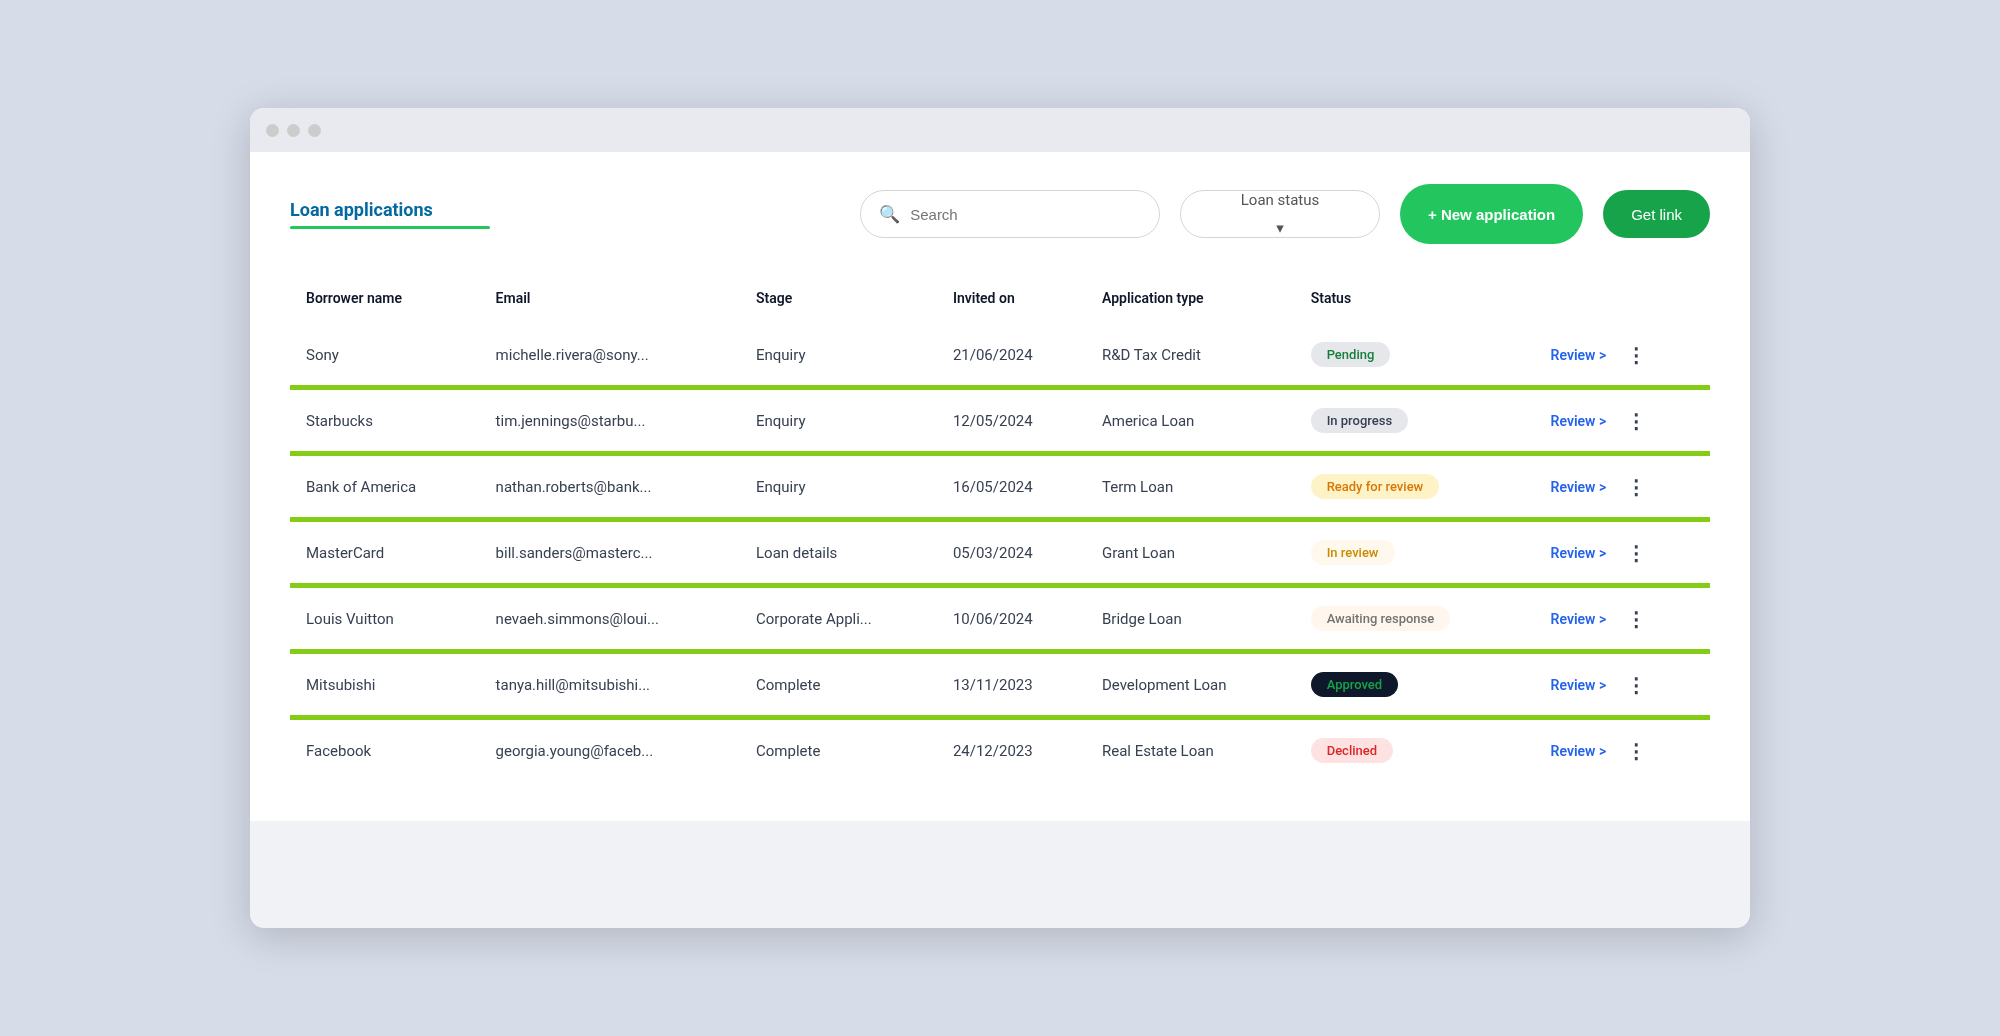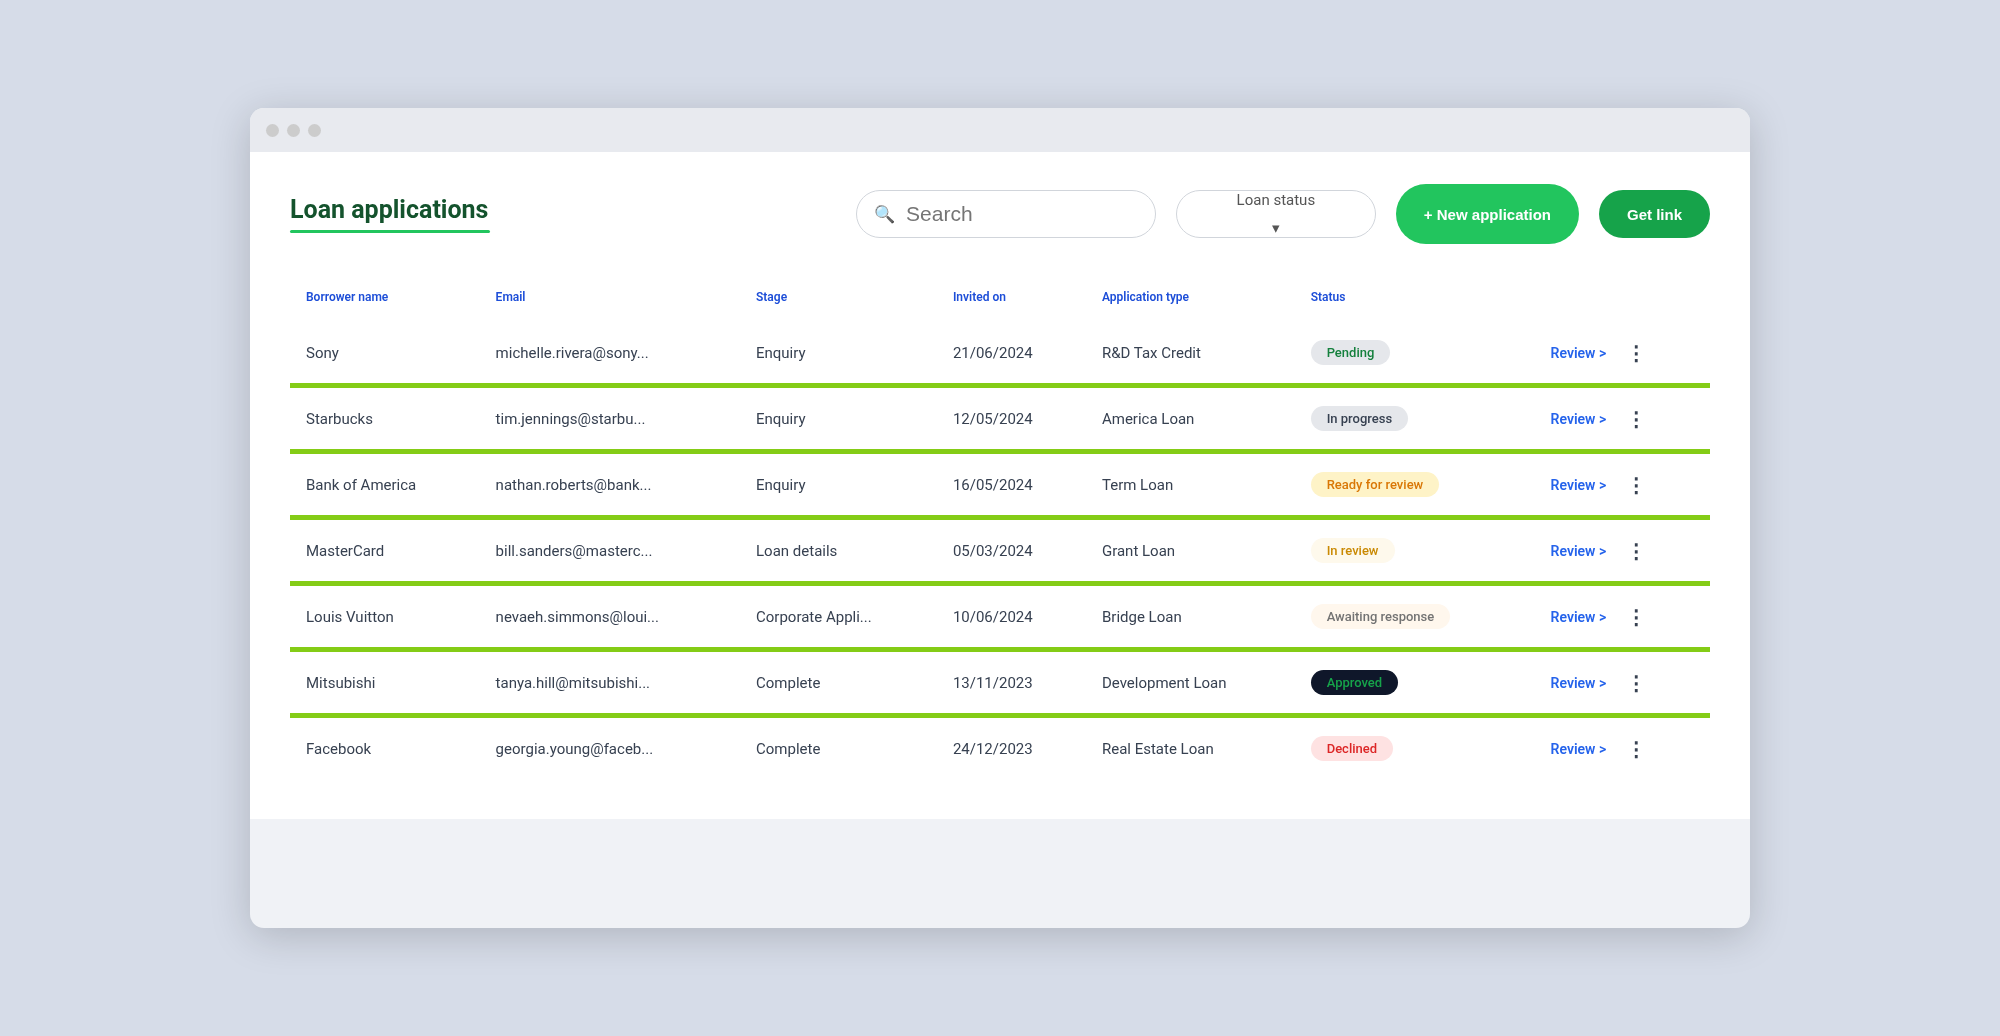--- a/index.html
+++ b/index.html
@@ -42,23 +42,23 @@
       display: flex;
       align-items: center;
       padding: 32px 0 0 0;
       gap: 20px;
     }
     .page-title-wrap {
       flex: 0 0 auto;
       min-width: 200px;
     }
     .page-title {
-      font-size: 25px;
+      font-size: 18px;
       font-weight: 700;
-      color: #14532d;
+      color: #0369a1;
       white-space: nowrap;
     }
     .title-underline {
       height: 3px;
       background: #22c55e;
       border-radius: 2px;
       margin-top: 6px;
       width: 100%;
     }
     .spacer { flex: 1; }
@@ -69,21 +69,21 @@
       border: 1.5px solid #d1d5db;
       border-radius: 30px;
       padding: 0 18px;
       height: 48px;
       width: 300px;
       gap: 10px;
     }
     .search-box input {
       border: none;
       outline: none;
-      font-size: 21px;
+      font-size: 15px;
       color: #555;
       background: transparent;
       width: 100%;
     }
     .search-icon {
       color: #9ca3af;
       font-size: 17px;
     }
     .status-dropdown {
       display: flex;
@@ -113,33 +113,33 @@
       white-space: nowrap;
     }
     .btn-link {
       background: #16a34a;
       color: #fff;
       border: none;
       border-radius: 30px;
       padding: 0 28px;
       height: 48px;
       font-size: 15px;
-      font-weight: 700;
+      font-weight: 400;
       cursor: pointer;
     }
     .table {
       width: 100%;
       border-collapse: collapse;
       margin-top: 36px;
     }
     .table th {
       text-align: left;
-      font-size: 12px;
+      font-size: 14px;
       font-weight: 600;
-      color: #1d4ed8;
+      color: #0f172a;
       padding: 10px 16px 18px 16px;
       border-bottom: none;
     }
     .table td {
       padding: 18px 16px;
       font-size: 15px;
       color: #374151;
       border-bottom: 5px solid #84cc16;
     }
     .table tr:last-child td {

